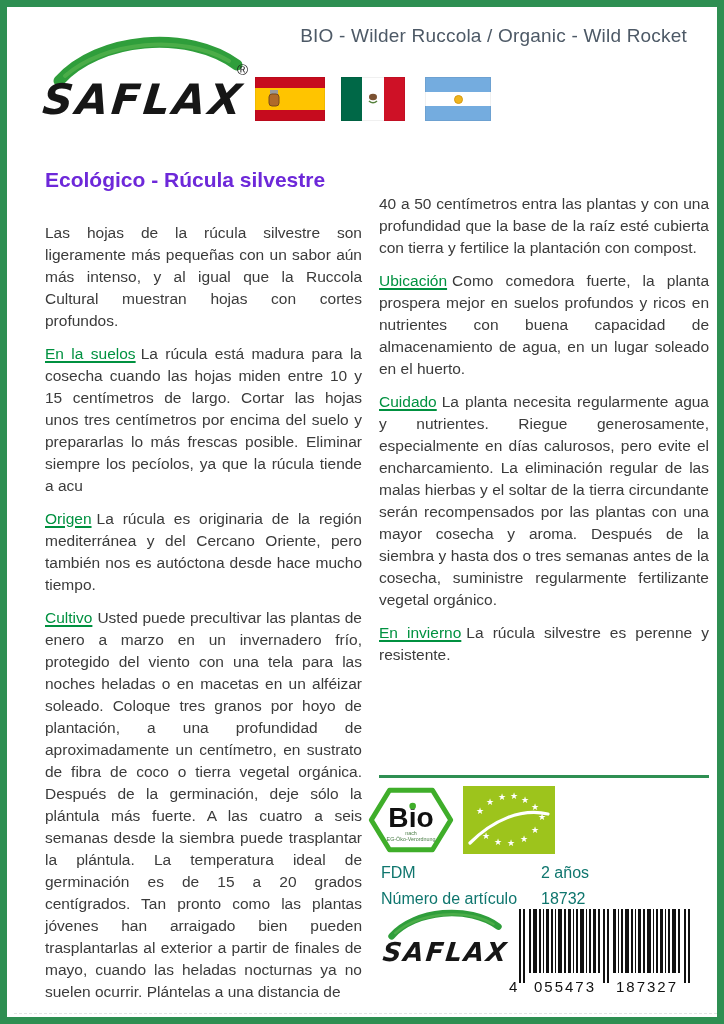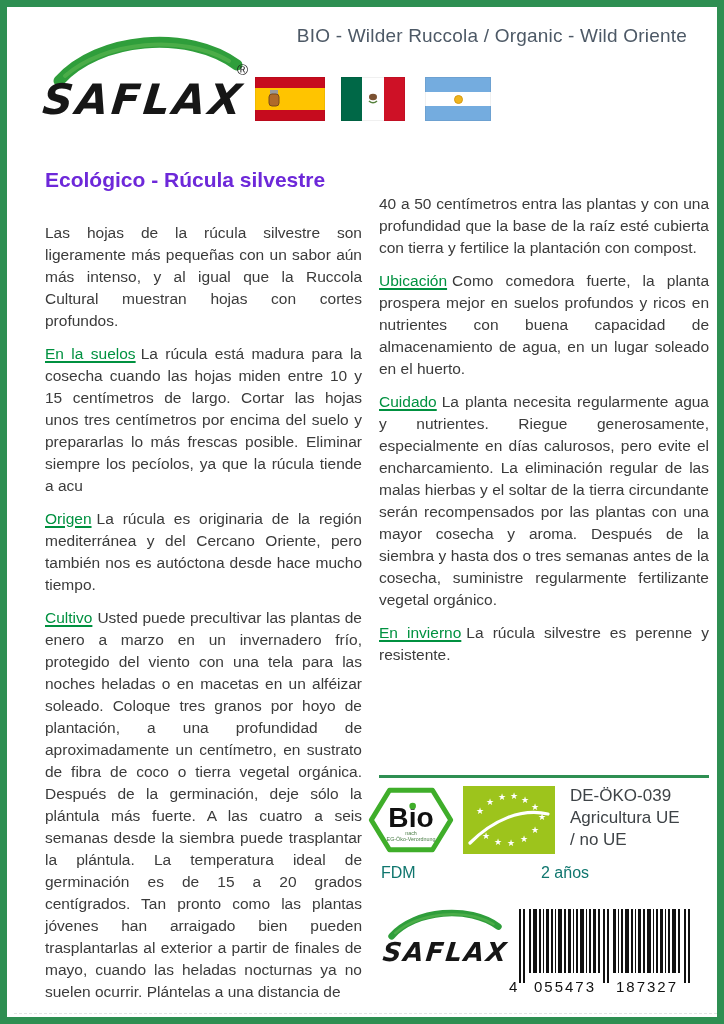--- a/index.html
+++ b/index.html
@@ -68,21 +68,21 @@
     font-size:26px; color:#161616; letter-spacing:2px; transform:skewX(-6deg);
   }
   .barcode { position:absolute; left:500px; top:900px; }
   .perforation { position:absolute; left:7px; top:1006px; width:703px; border-top:1px dashed #e3e3e3; }
 </style>
 </head>
 <body>
 
 <div class="page">
 
-  <div class="tagline">BIO - Wilder Ruccola / Organic - Wild Oriente</div>
+  <div class="tagline">BIO - Wilder Ruccola / Organic - Wild Rocket</div>
 
   <svg class="logo-arc" viewBox="0 0 190 56">
     <path d="M6,50 C45,6 135,-2 184,34" stroke="#2f9e3b" stroke-width="11" fill="none" stroke-linecap="round"></path>
     <path d="M12,45 C52,10 130,3 176,30" stroke="#55b24e" stroke-width="4" fill="none" stroke-linecap="round" opacity="0.75"></path>
   </svg>
   <div class="reg-mark">®</div>
   <div class="brand-text">SAFLAX</div>
 
   <div class="flag flag-es">
     <svg class="es-emblem" width="12" height="18" viewBox="0 0 12 18">
@@ -152,30 +152,29 @@
         <text x="79" y="34">★</text>
           <text x="72" y="47">★</text>
           <text x="61" y="56">★</text>
         <text x="48" y="60">★</text>
           <text x="35" y="59">★</text>
           <text x="23" y="53">★</text>
       </g>
     </svg>
   </div>
 
-  <div class="cert-text">
-    <div>DE-ÖKO-039</div>
-    <div>Agricultura UE</div>
-    <div>/ no UE</div>
-  </div>
 
   <div class="info-rows">
     <div class="info-row">
       <span class="info-label">FDM</span>
       <span class="info-value">2 años</span>
+    </div>
+    <div class="info-row">
+      <span class="info-label">Número de artículo</span>
+      <span class="info-value">18732</span>
     </div>
   </div>
 
   <svg class="footer-arc" viewBox="0 0 190 56">
     <path d="M6,50 C45,6 135,-2 184,34" stroke="#2f9e3b" stroke-width="11" fill="none" stroke-linecap="round"></path>
     <path d="M12,45 C52,10 130,3 176,30" stroke="#55b24e" stroke-width="4" fill="none" stroke-linecap="round" opacity="0.75"></path>
   </svg>
   <div class="footer-brand">SAFLAX</div>
 
   <svg class="barcode" width="192" height="88" viewBox="0 0 192 88">

